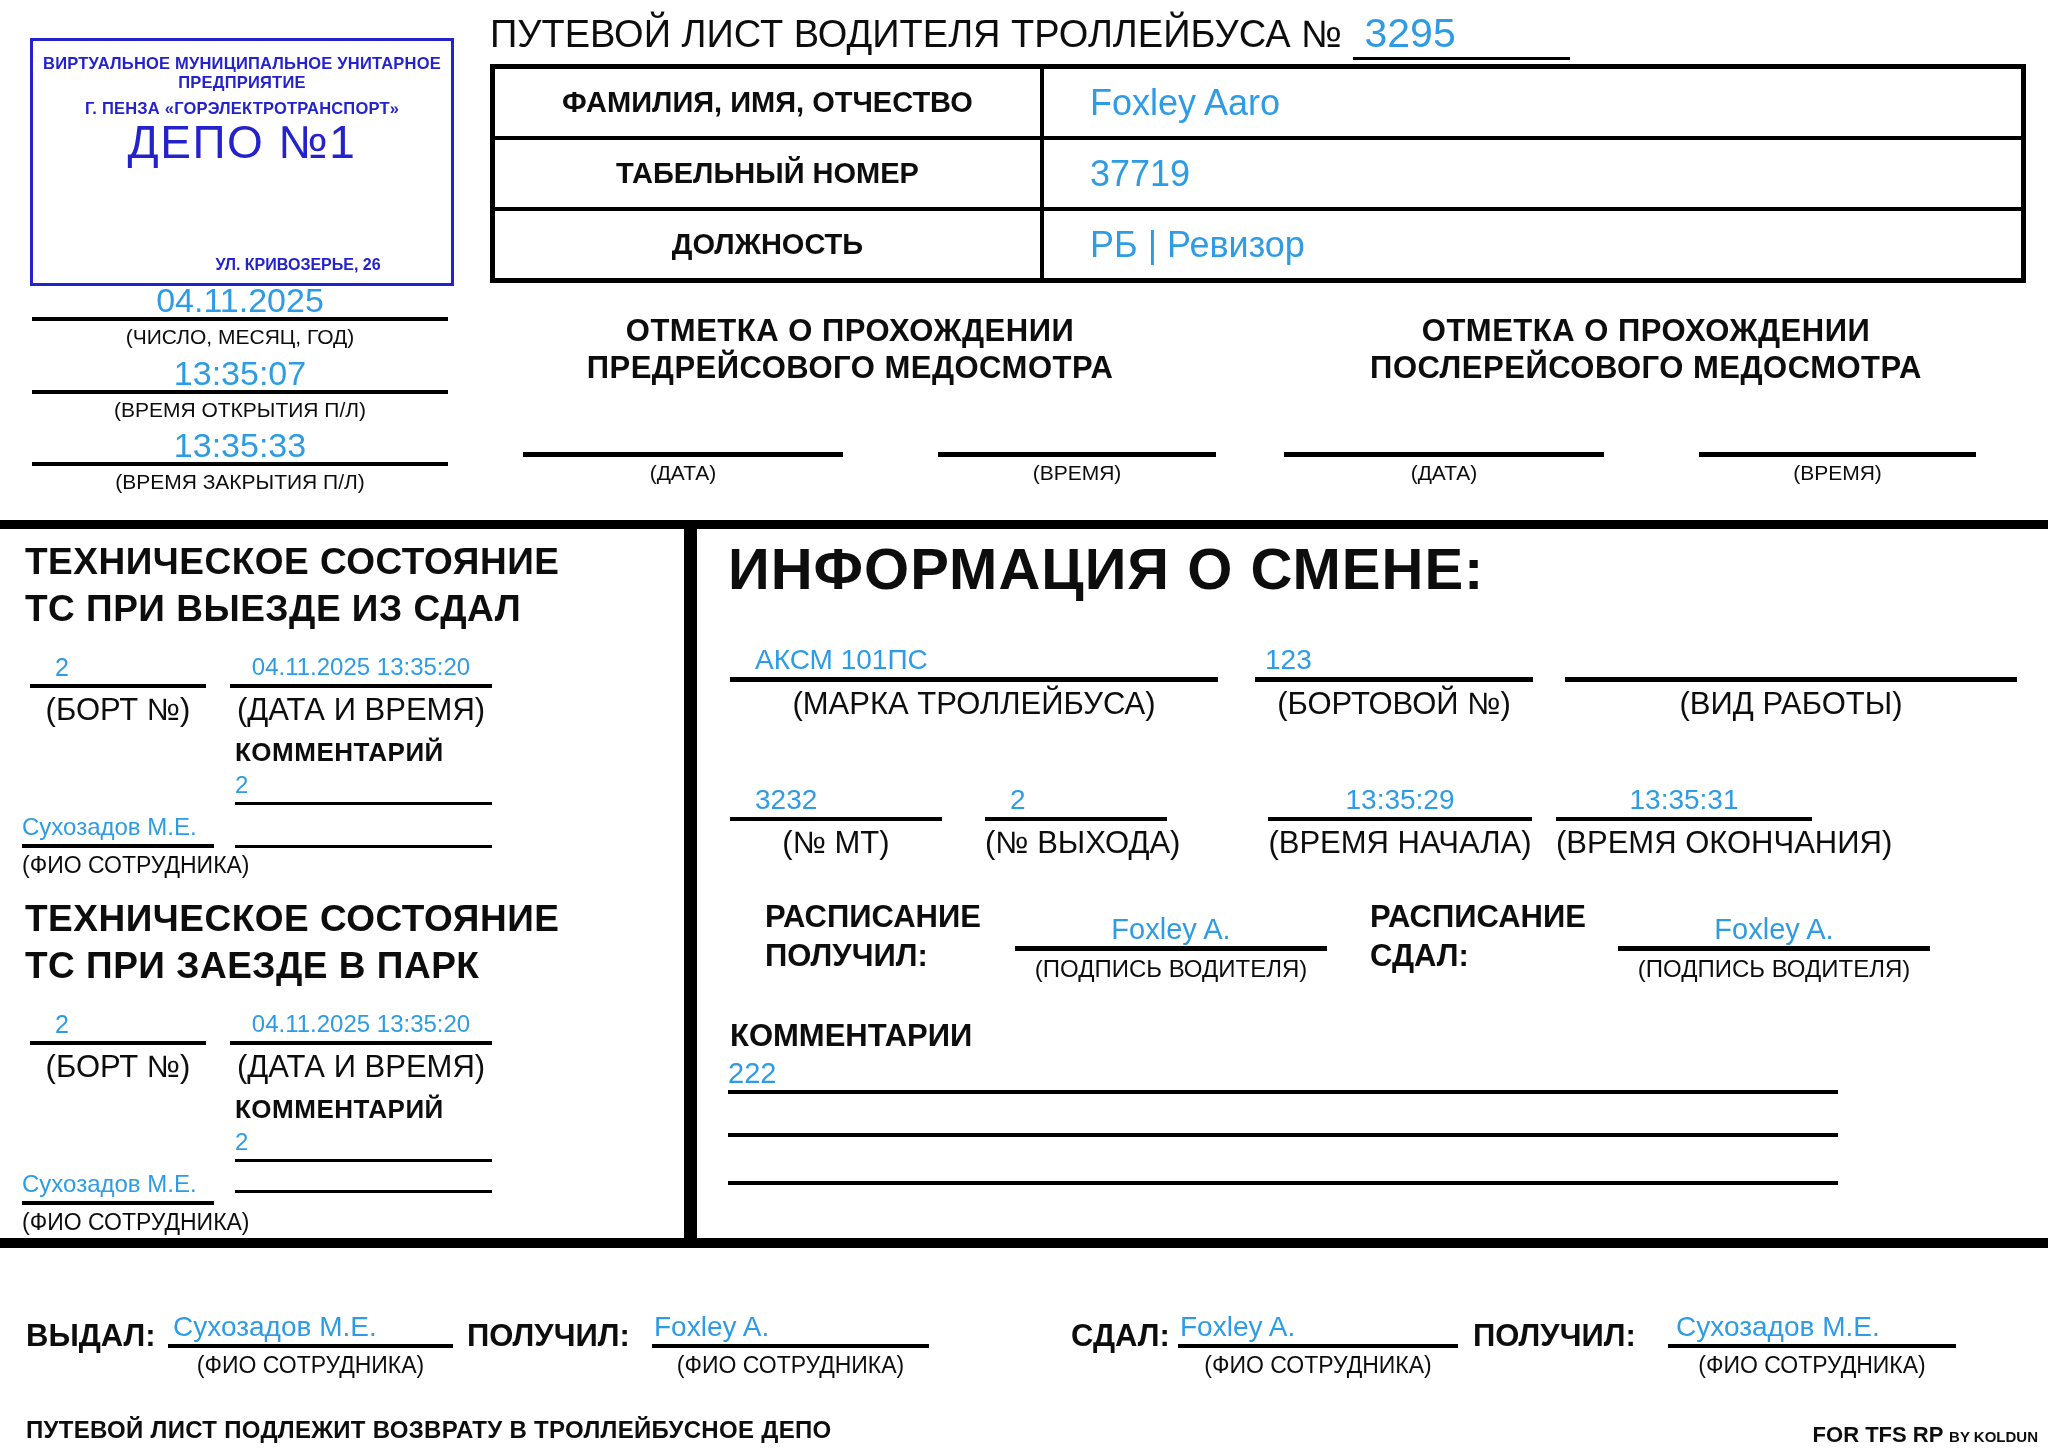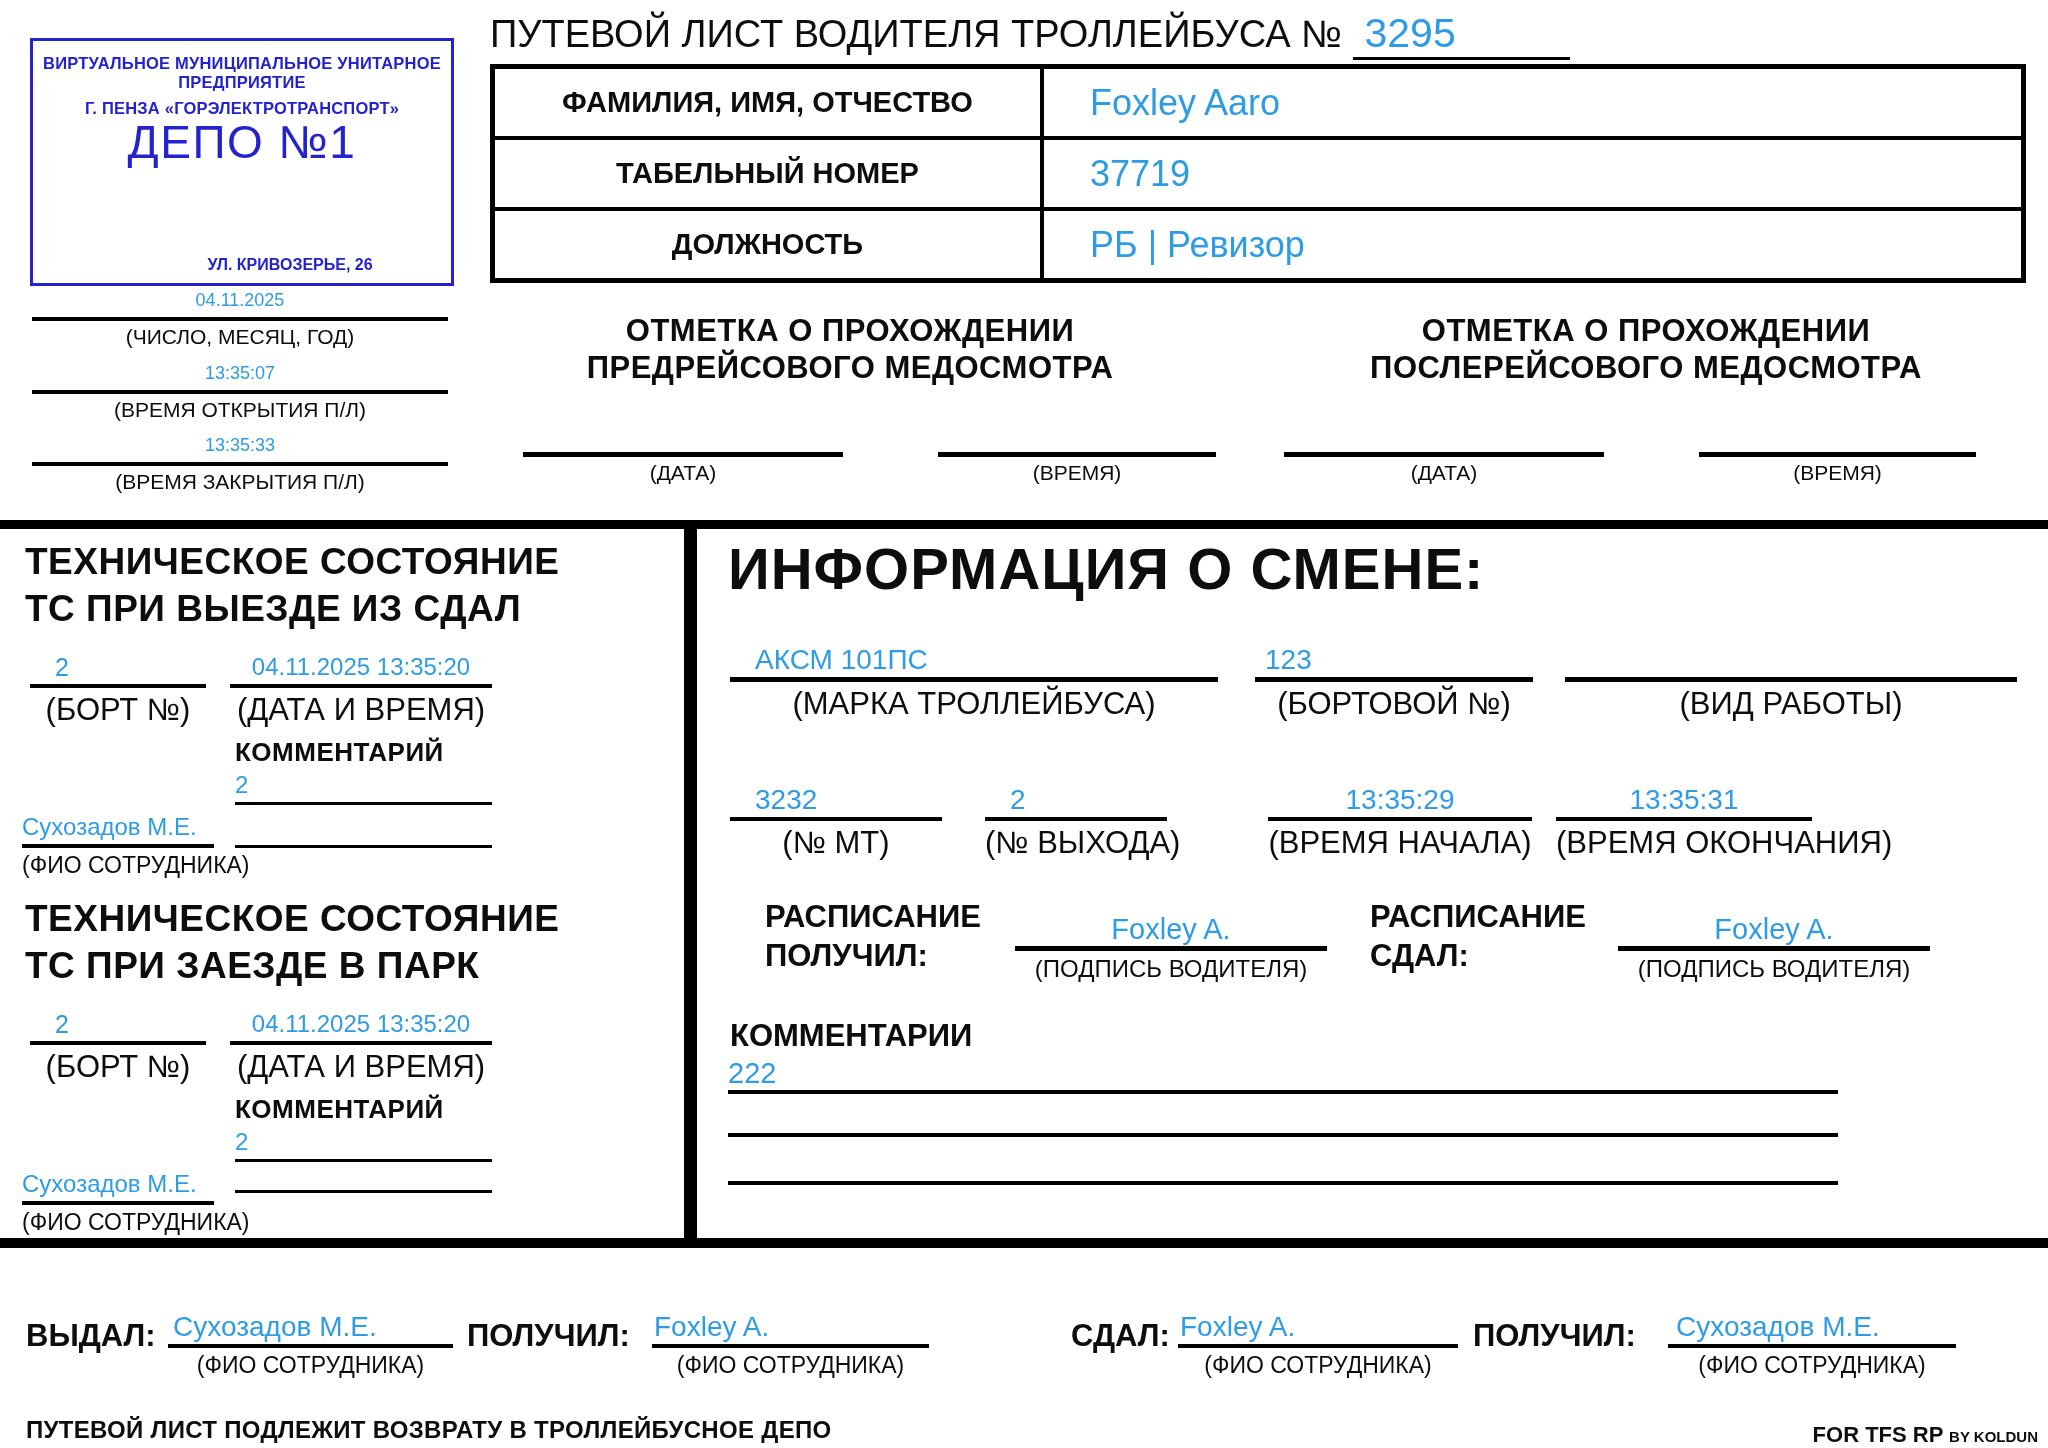--- a/index.html
+++ b/index.html
@@ -9,36 +9,36 @@
   }
   .abs{position:absolute;}
   
   #stamp{left:30px;top:38px;width:418px;height:242px;border:3px solid #2322cd;
          color:#2322cd;text-align:center;}
   .stamp-sm{font-size:16.5px;font-weight:700;letter-spacing:.2px;}
   .stamp-l1{margin-top:13px;}
   .stamp-l2{margin-top:7px;}
   .stamp-big{font-size:46px;letter-spacing:1.5px;line-height:1.05;}
   .stamp-big1{margin-top:22px;}
-  .stamp-addr{position:absolute;bottom:9px;left:8px;width:100%;font-size:16px;font-weight:700;padding-left:40px;}
+  .stamp-addr{position:absolute;bottom:9px;left:16px;width:100%;font-size:16px;font-weight:700;padding-left:40px;}
   
   #title{left:490px;top:10px;font-size:38px;white-space:nowrap;}
   #title .num{display:inline-block;min-width:205px;padding-left:12px;
               border-bottom:3px solid #000;color:#2e9ce4;font-size:41px;}
   
   #drv-table{left:490px;top:64px;width:1526px;border:5px solid #000;}
   .drv-row{display:flex;height:67px;gap:28px;}
   .drv-row + .drv-row{border-top:4px solid #000;}
   .drv-label{width:545px;border-right:4px solid #000;display:flex;align-items:center;
              justify-content:center;font-weight:700;font-size:29px;text-align:center;}
   .drv-value{flex:1;display:flex;align-items:center;padding-left:18px;
              font-size:36px;color:#2e9ce4;}
   
   .fg{position:absolute;text-align:center;}
-  .fg-value{font-size:18px;color:#2e9ce4;height:34px;line-height:34px;white-space:nowrap;}
+  .fg-value{font-size:34px;color:#2e9ce4;height:34px;line-height:34px;white-space:nowrap;}
   .fg-line{height:4px;background:#000;}
   .fg-line.thin{height:3px;}
   .fg-line.thick{height:5px;}
   .fg-label{margin-top:4px;font-size:21px;white-space:nowrap;}
   .fg.ta-l .fg-value{text-align:left;}
   .fg.ta-l .fg-label{text-align:left;}
   .fg .pl{padding-left:25px;text-align:left;}
   .lbl-big{font-size:31px;}
   
   .med-title{font-weight:800;font-size:31px;line-height:1.18;text-align:center;letter-spacing:.5px;}

